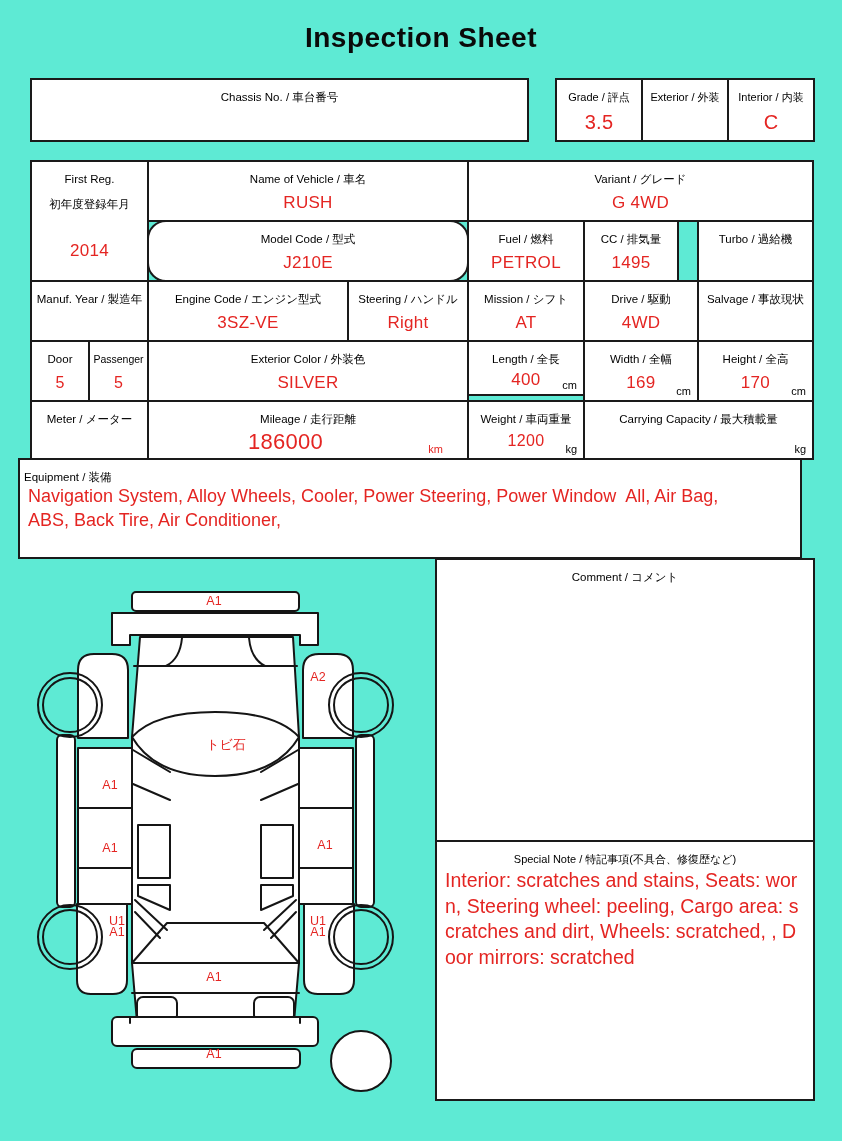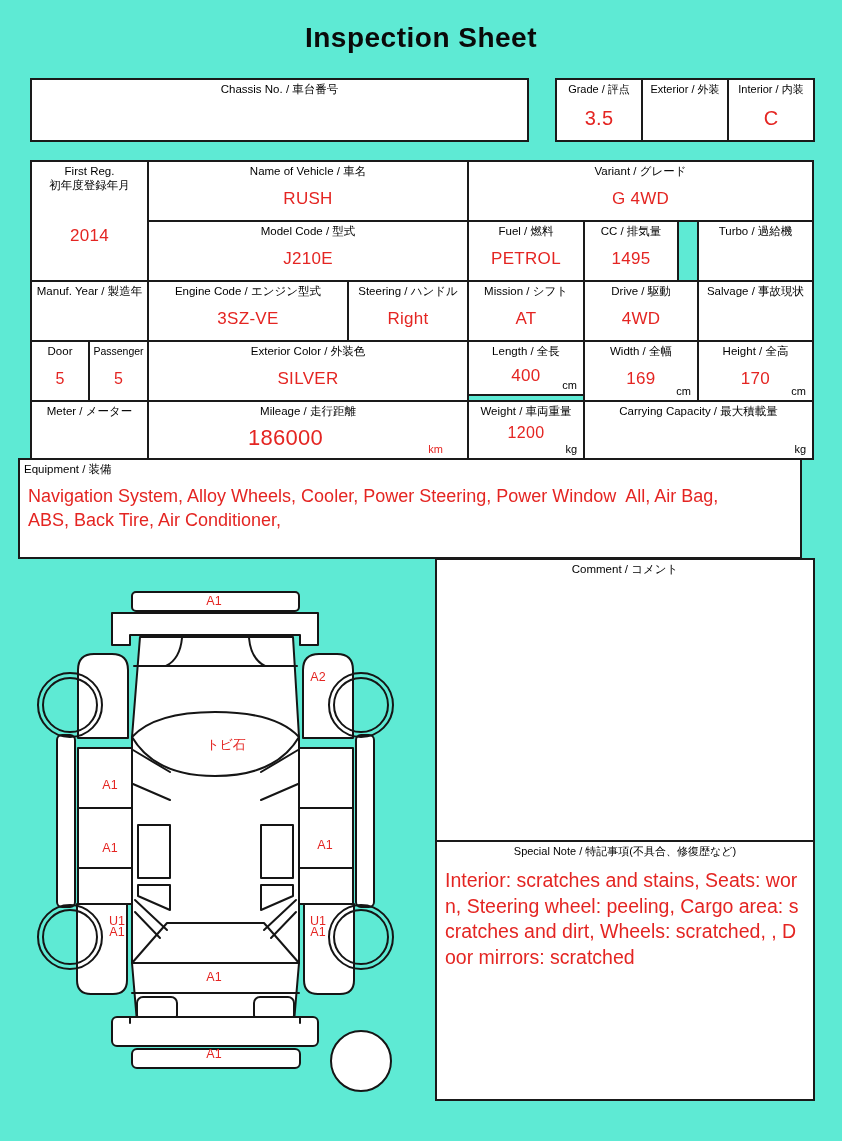--- a/index.html
+++ b/index.html
@@ -1,21 +1,21 @@
 <!DOCTYPE html>
 <html><head>
 <meta charset="utf-8">
 <style>
   html,body{margin:0;padding:0;background:#fff;}
   #page{position:relative;width:842px;height:1141px;background:#5eead4;
         font-family:"Liberation Sans",sans-serif;color:#000;overflow:hidden;}
   .box{position:absolute;box-sizing:border-box;border:2px solid #1a1a1a;background:#fff;}
   .cell{position:absolute;box-sizing:border-box;border:2px solid #1a1a1a;background:#fff;
         display:flex;flex-direction:column;align-items:center;}
-  .hdr{font-size:11.5px;line-height:14px;padding-top:2px;color:#000;text-align:center;white-space:nowrap;}
+  .hdr{font-size:11.5px;line-height:14px;padding-top:10px;color:#000;text-align:center;white-space:nowrap;}
   .hdr-left{align-self:flex-start;padding-left:4px;}
   .val{flex:1;display:flex;align-items:center;justify-content:center;
        color:#e42522;font-size:17px;letter-spacing:0.3px;text-align:center;}
   .val-lg{font-size:22px;}
   .val-md{font-size:20px;}
   .unit{position:absolute;right:6px;bottom:3px;font-size:11px;color:#000;}
   .unit-red{color:#e42522;right:24px;}
   #title{position:absolute;top:22px;left:0;width:100%;text-align:center;
          font-size:28px;font-weight:bold;letter-spacing:0.5px;color:#0a0a0a;}
   .bodytext{color:#e42522;}
@@ -45,35 +45,35 @@
   </div>
   <div class="cell" style="left:641px;top:78px;width:88px;height:64px;">
     <div class="hdr" style="font-size:11px;">Exterior / 外装</div>
     <div class="val val-md"></div>
   </div>
   <div class="cell" style="left:727px;top:78px;width:88px;height:64px;">
     <div class="hdr" style="font-size:11px;">Interior / 内装</div>
     <div class="val val-md">C</div>
   </div>
 
-  <div class="cell" style="left:30px;top:160px;width:119px;height:122px;">
+  <div class="cell" style="left:30px;top:160px;width:119px;height:122px;gap:11px;">
     <div class="hdr">First Reg.</div>
     <div class="hdr" style="padding-top:0;">初年度登録年月</div>
     <div class="val">2014</div>
   </div>
   <div class="cell" style="left:147px;top:160px;width:322px;height:62px;">
     <div class="hdr">Name of Vehicle / 車名</div>
     <div class="val">RUSH</div>
   </div>
   <div class="cell" style="left:467px;top:160px;width:347px;height:62px;">
     <div class="hdr">Variant / グレード</div>
     <div class="val">G 4WD</div>
   </div>
 
-  <div class="cell" style="left:147px;top:220px;width:322px;height:62px;">
+  <div class="cell" style="left:147px;top:220px;width:322px;height:62px;border-radius:19px;">
     <div class="hdr">Model Code / 型式</div>
     <div class="val">J210E</div>
   </div>
   <div class="cell" style="left:467px;top:220px;width:118px;height:62px;">
     <div class="hdr">Fuel / 燃料</div>
     <div class="val">PETROL</div>
   </div>
   <div class="cell" style="left:583px;top:220px;width:96px;height:62px;justify-content:flex-end;">
     <div class="hdr">CC / 排気量</div>
     <div class="val">1495</div>

